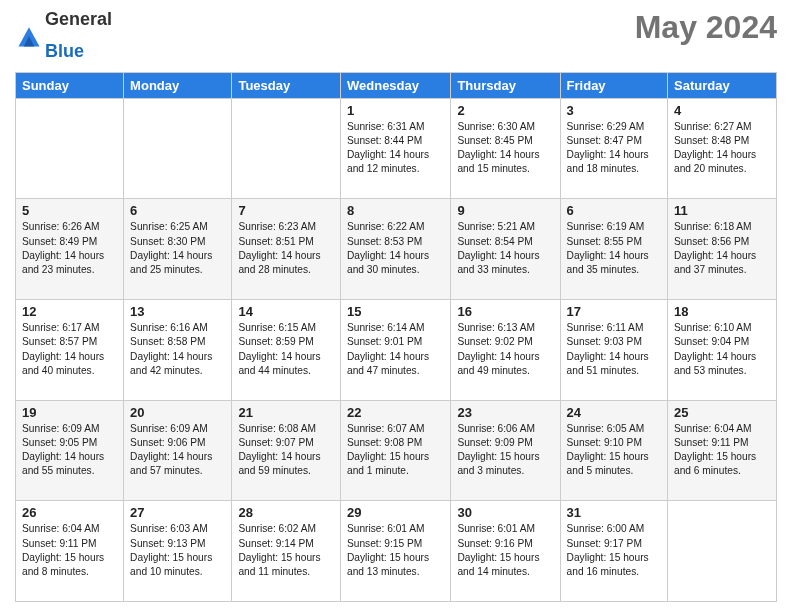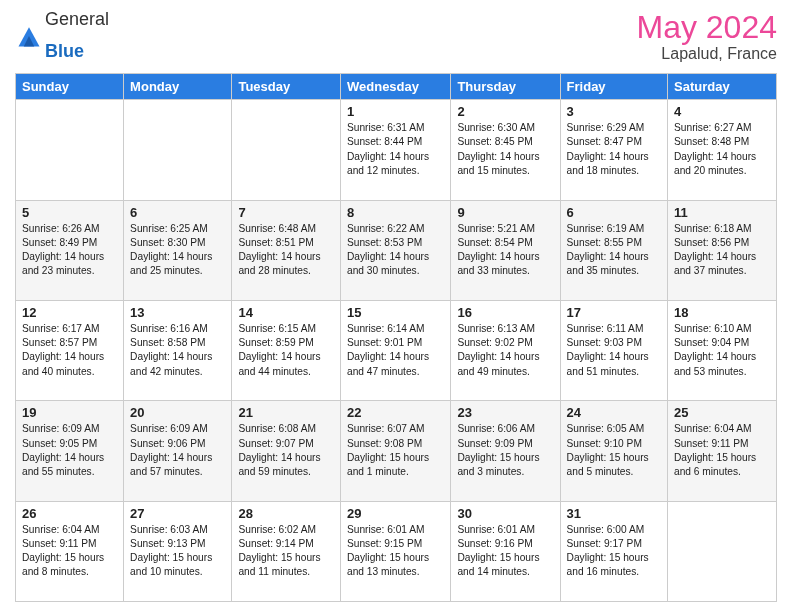--- a/index.html
+++ b/index.html
@@ -28,41 +28,41 @@
       display: flex;
       align-items: center;
     }
     .logo-text {
       display: flex;
       flex-direction: column;
       line-height: 1.1;
     }
     .logo-general {
       font-size: 18px;
-      font-weight: normal;
+      font-weight: bold;
       color: #333;
     }
     .logo-blue {
       font-size: 18px;
       font-weight: bold;
       color: #1a6bbf;
       margin-top: 12px;
     }
     .logo-icon {
       width: 28px;
       height: 28px;
       margin-right: 2px;
     }
     .title-block {
       text-align: right;
     }
     .month-title {
       font-size: 32px;
-      font-weight: normal;
-      color: #ec4899;
+      font-weight: bold;
+      color: #737373;
       line-height: 1.1;
       text-align: center;
     }
     .location {
       font-size: 16px;
       color: #444;
     }
     .calendar {
       width: 100%;
       border-collapse: collapse;
@@ -122,21 +122,20 @@
         <polygon points="4,28 16,6 28,28" fill="#2a7de1"></polygon>
         <polygon points="10,28 16,16 22,28" fill="#1a5aab"></polygon>
       </svg>
       <div class="logo-text">
         <span class="logo-general">General</span>
         <span class="logo-blue">Blue</span>
       </div>
     </div>
     <div class="title-block">
       <div class="month-title">May 2024</div>
-      <div class="location">Lapalud, France</div>
     </div>
   </div>
 
   <table class="calendar">
     <thead>
       <tr>
         <th>Sunday</th>
         <th>Monday</th>
         <th>Tuesday</th>
         <th>Wednesday</th>
@@ -171,21 +170,21 @@
           <td>
             <span class="day-num">5</span>
             <div class="cell-content"><span>Sunrise: 6:26 AM</span><br><span>Sunset: 8:49 PM</span><br><span>Daylight: 14 hours and 23 minutes.</span></div>
           </td>
           <td>
             <span class="day-num">6</span>
             <div class="cell-content"><span>Sunrise: 6:25 AM</span><br><span>Sunset: 8:30 PM</span><br><span>Daylight: 14 hours and 25 minutes.</span></div>
           </td>
           <td>
             <span class="day-num">7</span>
-            <div class="cell-content"><span>Sunrise: 6:48 AM</span><br><span>Sunset: 8:51 PM</span><br><span>Daylight: 14 hours and 28 minutes.</span></div>
+            <div class="cell-content"><span>Sunrise: 6:23 AM</span><br><span>Sunset: 8:51 PM</span><br><span>Daylight: 14 hours and 28 minutes.</span></div>
           </td>
           <td>
             <span class="day-num">8</span>
             <div class="cell-content"><span>Sunrise: 6:22 AM</span><br><span>Sunset: 8:53 PM</span><br><span>Daylight: 14 hours and 30 minutes.</span></div>
           </td>
           <td>
             <span class="day-num">9</span>
             <div class="cell-content"><span>Sunrise: 5:21 AM</span><br><span>Sunset: 8:54 PM</span><br><span>Daylight: 14 hours and 33 minutes.</span></div>
           </td>
           <td>

